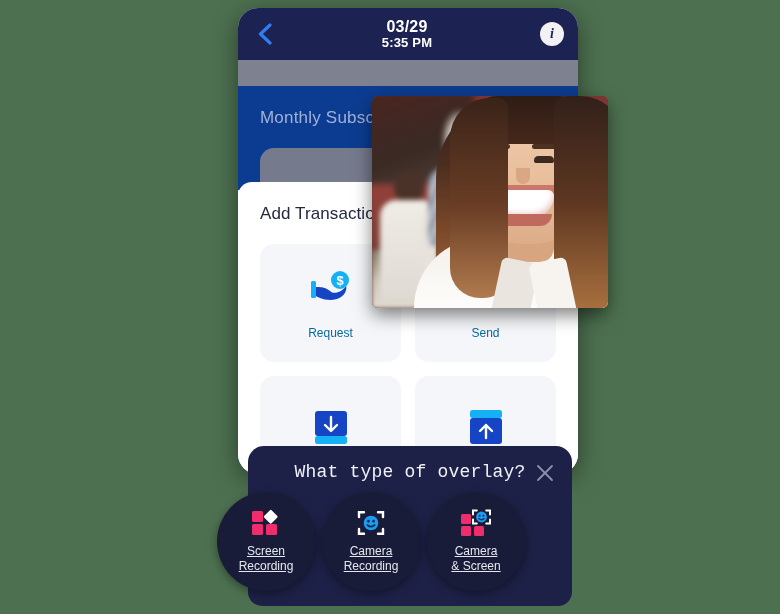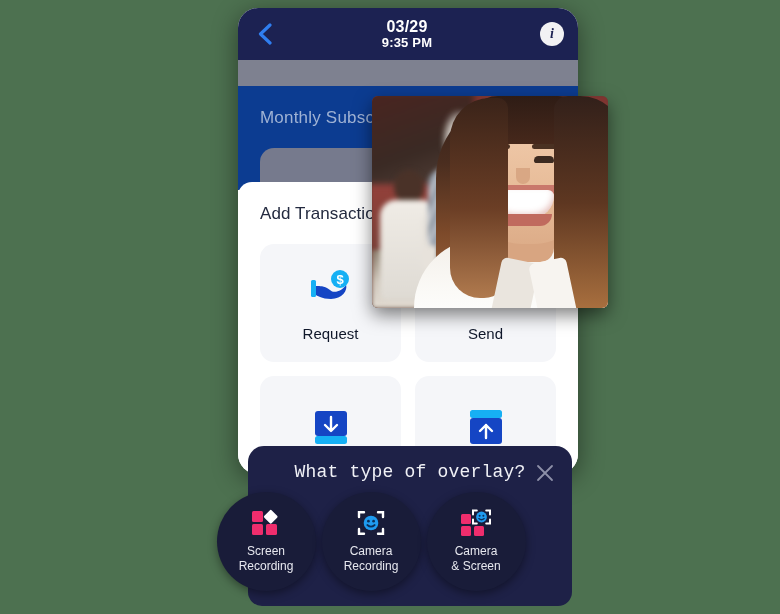--- a/index.html
+++ b/index.html
@@ -122,21 +122,21 @@
     border-radius: 14px;
     height: 118px;
     display: flex;
     flex-direction: column;
     align-items: center;
     justify-content: center;
     gap: 16px;
     cursor: pointer;
   }
   .tile-ico { height: 44px; display: flex; align-items: center; justify-content: center; }
-  .tile-label { font-size: 15px; color: #0f172a; }
+  .tile-label { font-size: 12px; color: #0369a1; }
 
   
   #pip {
     position: absolute;
     left: 372px;
     top: 96px;
     width: 236px;
     height: 212px;
     border-radius: 6px;
     overflow: hidden;
@@ -298,40 +298,41 @@
     box-shadow: 0 3px 10px rgba(0,0,0,.4);
   }
   .opt:first-child { margin-left: -78px; }
   .opt-ico { height: 26px; display: flex; align-items: center; justify-content: center; }
   .opt-label {
     color: #e6e7ee;
     font-size: 12px;
     line-height: 1.18;
     text-align: center;
     white-space: pre-line;
+    text-decoration: underline;
   }
 </style>
 </head>
 <body>
 
 <div id="stage">
 
   <div id="phone">
 
     <div class="app-header">
       <div class="back-chev">
         <span>
           <svg width="16" height="22" viewBox="0 0 16 22" aria-hidden="true">
             <path d="M13 2 L3.5 11 L13 20" fill="none" stroke="#2f7ef0" stroke-width="3.2" stroke-linecap="round" stroke-linejoin="round"></path>
           </svg>
         </span>
       </div>
       <div class="hdr-center">
         <div class="hdr-date">03/29</div>
-        <div class="hdr-time">9:35 PM</div>
+        <div class="hdr-time">5:35 PM</div>
       </div>
       <div class="info-btn">i</div>
     </div>
 
     <div class="gray-band"></div>
 
     <div class="blue-panel">
       <div class="blue-panel-title">Monthly Subscription</div>
       <div class="ghost-pill"></div>
     </div>

